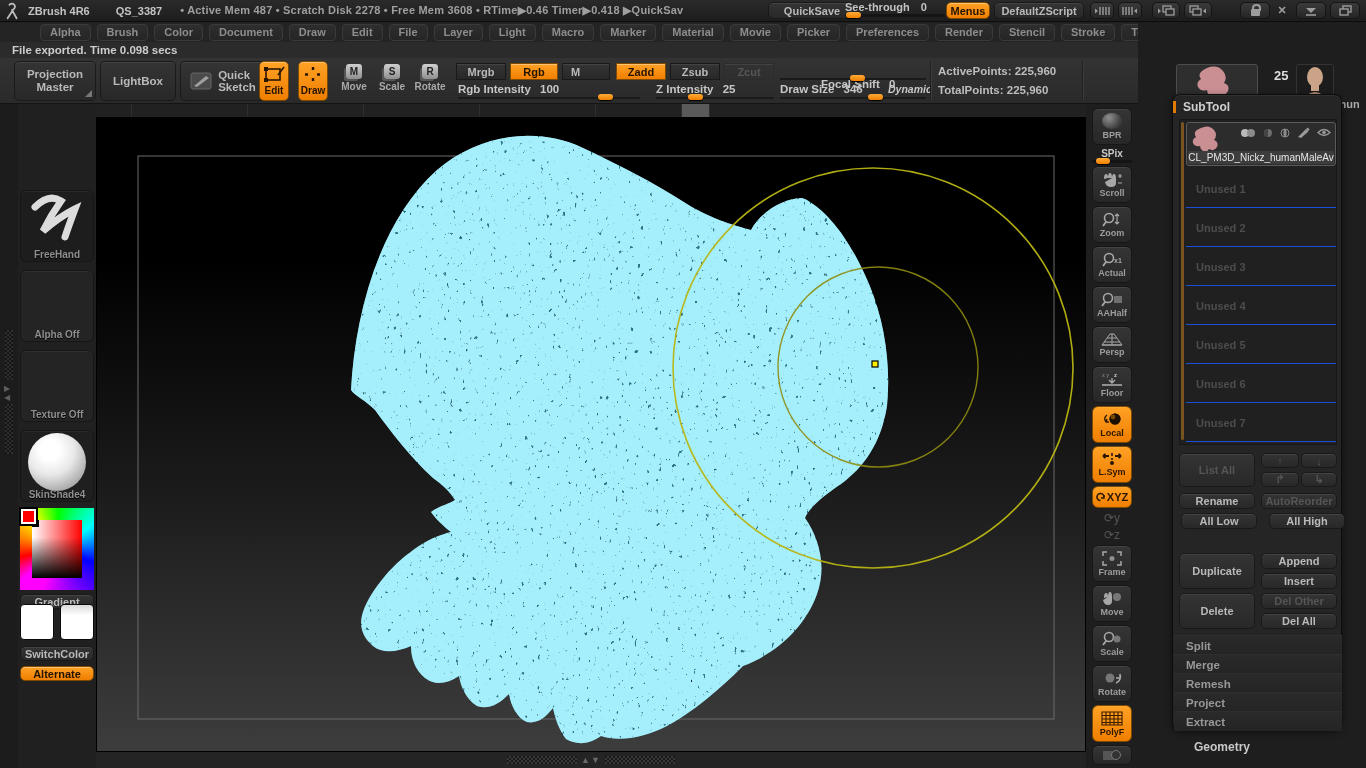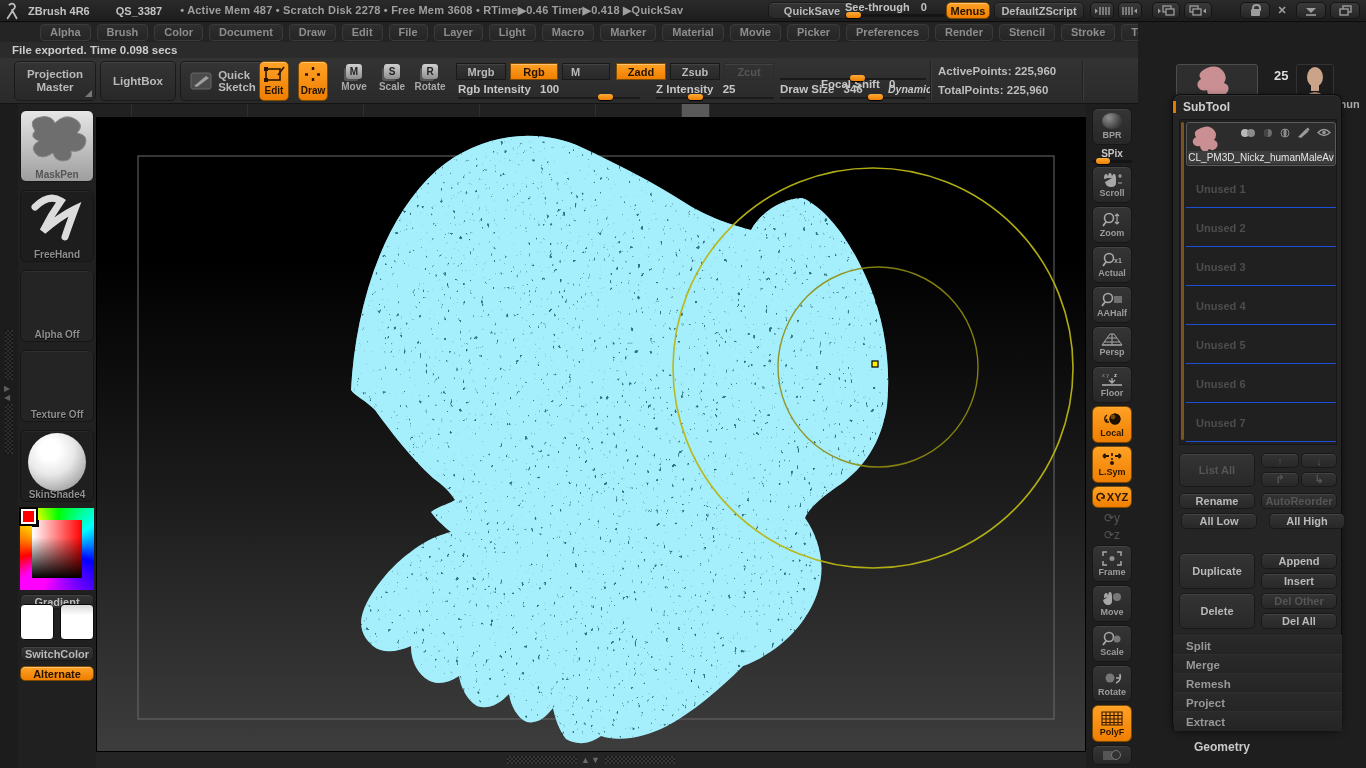--- a/index.html
+++ b/index.html
@@ -333,26 +333,20 @@
     <div class="vsep" style="left:1082px;"></div>
   </div>
 
   <div class="leftrail">
     <div class="dots" style="top:226px; height:50px;"></div>
     <div class="railarrows" style="top:280px;">▶<br>◀</div>
     <div class="dots" style="top:300px; height:50px;"></div>
   </div>
 
   <div class="sidebar">
-    <div class="tile" style="top:6px; background:linear-gradient(#e6e6e6,#9e9e9e);">
-      <svg width="72" height="58" viewBox="0 0 72 58">
-        <path d="M14 20 q-8 -12 6 -14 q10 -2 14 6 q10 -10 20 -4 q10 6 2 14 q12 2 8 12 q-4 8 -14 6 q2 10 -8 10 q-8 0 -10 -8 q-12 8 -18 0 q-5 -7 4 -12 q-10 -4 -4 -10" fill="#6e6e6e" stroke="#8a8a8a"></path>
-      </svg>
-      <span class="tlabel" style="color:#555; text-shadow:none;">MaskPen</span>
-    </div>
     <div class="tile" style="top:86px; background:#1d1d1d;">
       <svg width="72" height="58" viewBox="0 0 72 58">
         <path d="M14 16 Q28 2 40 10 Q30 24 22 40 Q38 26 54 18 Q48 34 44 46" fill="none" stroke="#f2f2f2" stroke-width="7" stroke-linecap="round" opacity=".9"></path>
       </svg>
       <span class="tlabel">FreeHand</span>
     </div>
     <div class="tile" style="top:166px; background:#242424;">
       <span class="tlabel">Alpha Off</span>
     </div>
     <div class="tile" style="top:246px; background:#242424;">

